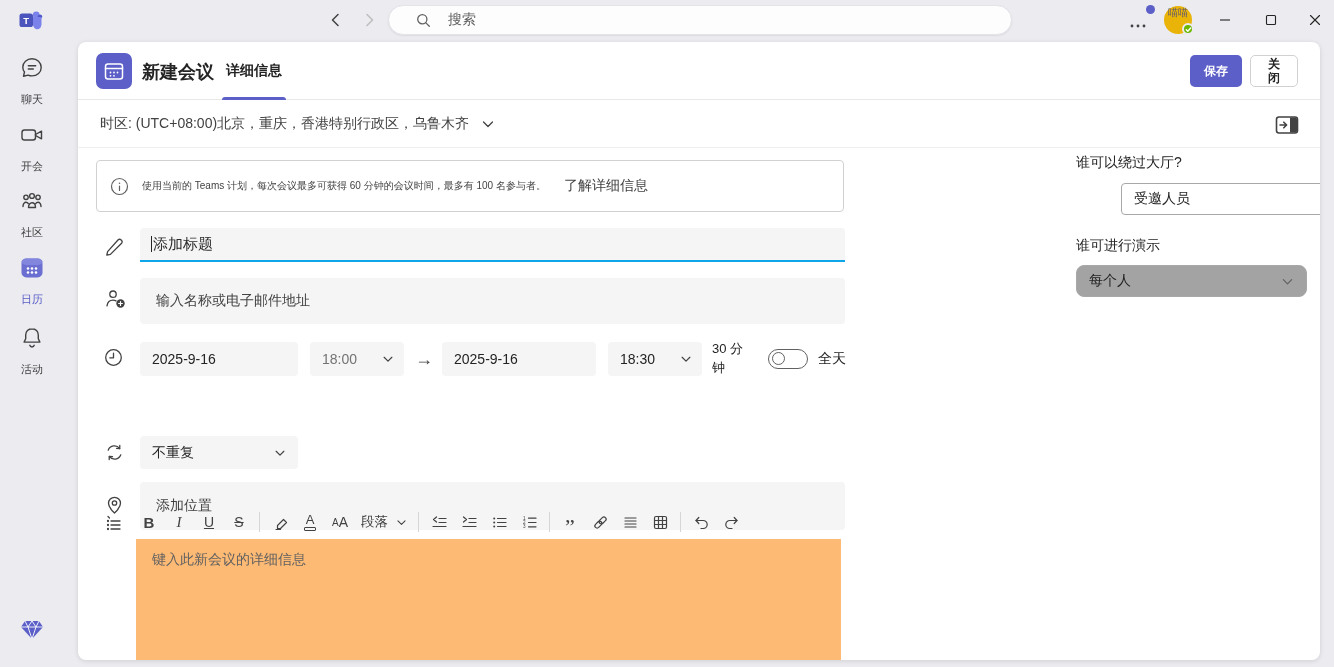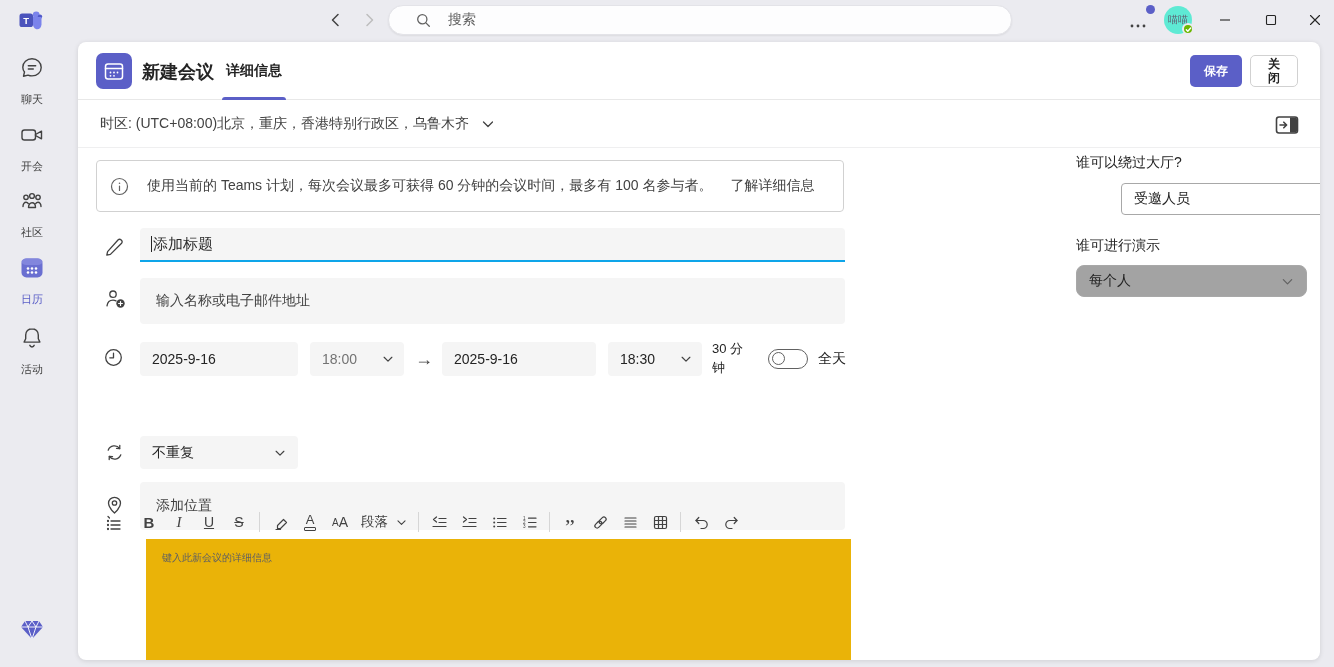--- a/index.html
+++ b/index.html
@@ -21,21 +21,21 @@
   .searchbar {
     position:absolute; left:388px; top:5px; width:624px; height:30px;
     background:#fdfdfe; border:1px solid #e3e3e8; border-radius:16px;
     box-shadow:0 1px 2px rgba(0,0,0,.07);
     display:flex; align-items:center; padding-left:27px;
   }
   .searchbar .ph { color:#616161; font-size:14px; margin-left:17px; }
   .more-btn { position:absolute; left:1124px; top:8px; width:28px; height:24px; display:flex; align-items:flex-end; justify-content:center; }
   .notif-dot { position:absolute; left:1146px; top:5px; width:9px; height:9px; border-radius:50%; background:#5b5fc7; }
   .avatar { position:absolute; left:1164px; top:6px; width:28px; height:28px; border-radius:50%;
-    background:#5eead4; display:flex; align-items:center; justify-content:center;
+    background:#eab308; display:flex; justify-content:center;
     font-size:10px; color:#5f5a6e; letter-spacing:0; }
   .presence { position:absolute; left:1182px; top:23px; width:12px; height:12px; border-radius:50%;
     background:#6bb700; border:2px solid #ebebf0; display:flex; align-items:center; justify-content:center; }
   .win-btn { position:absolute; top:0; width:42px; height:40px; display:flex; align-items:center; justify-content:center; }
   .win-min { left:1204px; } .win-max { left:1250px; } .win-close { left:1294px; }
 
   
   .sidebar { position:absolute; left:0; top:40px; width:64px; height:627px; }
   .side-item { position:absolute; left:0; width:64px; display:flex; flex-direction:column; align-items:center; }
   .side-item .lbl { font-size:11px; color:#424242; margin-top:11px; }
@@ -67,21 +67,21 @@
 
   .tz-row { position:absolute; left:0; top:58px; width:1242px; height:48px; border-bottom:1px solid #efeff0;
     display:flex; align-items:center; padding-left:22px; }
   .tz-row .t { font-size:14px; color:#424242; }
   .tz-row .chev { margin-left:12px; }
   .collapse-btn { position:absolute; left:1194px; top:70px; width:30px; height:26px;
     display:flex; align-items:center; justify-content:center; }
 
   .info-banner { position:absolute; left:18px; top:118px; width:748px; height:52px;
     border:1px solid #d1d1d1; border-radius:4px; display:flex; align-items:center; padding-left:13px; }
-  .info-banner .t { font-size:14px; color:#424242; margin-left:18px; }
+  .info-banner .t { font-size:10px; color:#424242; margin-left:13px; }
   .info-banner .lnk { font-size:14px; color:#424242; margin-left:18px; }
 
   .row-icon { position:absolute; left:26px; }
   .i-pencil { top:195px; } .i-person { top:245px; } .i-clock { top:306px; }
   .i-repeat { top:400px; } .i-pin { top:452px; } .i-agenda { top:470px; }
 
   .field { background:#f5f5f5; border-radius:4px; display:flex; align-items:center; font-size:14px; color:#424242; }
   .title-field { position:absolute; left:62px; top:186px; width:705px; height:34px;
     border-radius:4px 4px 0 0; border-bottom:2px solid #0ea5e9; padding-left:11px; font-size:15px; color:#2b2b2b; }
   .caret { display:inline-block; width:1px; height:16px; background:#242424; margin-right:1px; }
@@ -108,22 +108,22 @@
   .tb-under { font-size:14px; text-decoration:underline; }
   .tb-strike { font-size:14px; text-decoration:line-through; }
   .tb-fcolor { font-size:13px; flex-direction:column; line-height:1; }
   .tb-fcolor .bar { width:12px; height:4px; border:1px solid #424242; border-radius:1px; margin-top:1px; }
   .tb-fsize { font-size:10px; }
   .tb-fsize .big { font-size:14px; }
   .tb-para { width:auto; padding:0 6px; font-size:13.5px; }
   .tb-para .chev { margin-left:8px; }
   .tb-quote { font-family:"Liberation Serif","DejaVu Serif",serif; font-size:22px; line-height:0.6; padding-top:10px; }
 
-  .desc-area { position:absolute; left:68px; top:497px; width:705px; height:121px;
-    background:#eab308; padding:12px 16px; font-size:10px; color:#616161; }
+  .desc-area { position:absolute; left:58px; top:497px; width:705px; height:121px;
+    background:#fdba74; padding:12px 16px; font-size:14px; color:#616161; }
 
   .opt-lobby-label { position:absolute; left:998px; top:112px; font-size:14px; color:#242424; }
   .opt-lobby-select { position:absolute; left:998px; top:141px; width:231px; height:32px;
     background:#fff; border:1px solid #a8a8a8; border-radius:4px;
     display:flex; align-items:center; justify-content:space-between; padding:0 12px; font-size:14px; color:#242424;margin-left:45px; }
   .opt-pres-label { position:absolute; left:998px; top:195px; font-size:14px; color:#242424; }
   .opt-pres-select { position:absolute; left:998px; top:223px; width:231px; height:32px;
     background:#a3a3a3; border:1px solid #a8a8a8; border-radius:8px;
     display:flex; align-items:center; justify-content:space-between; padding:0 12px; font-size:14px; color:#242424; }
 </style>

